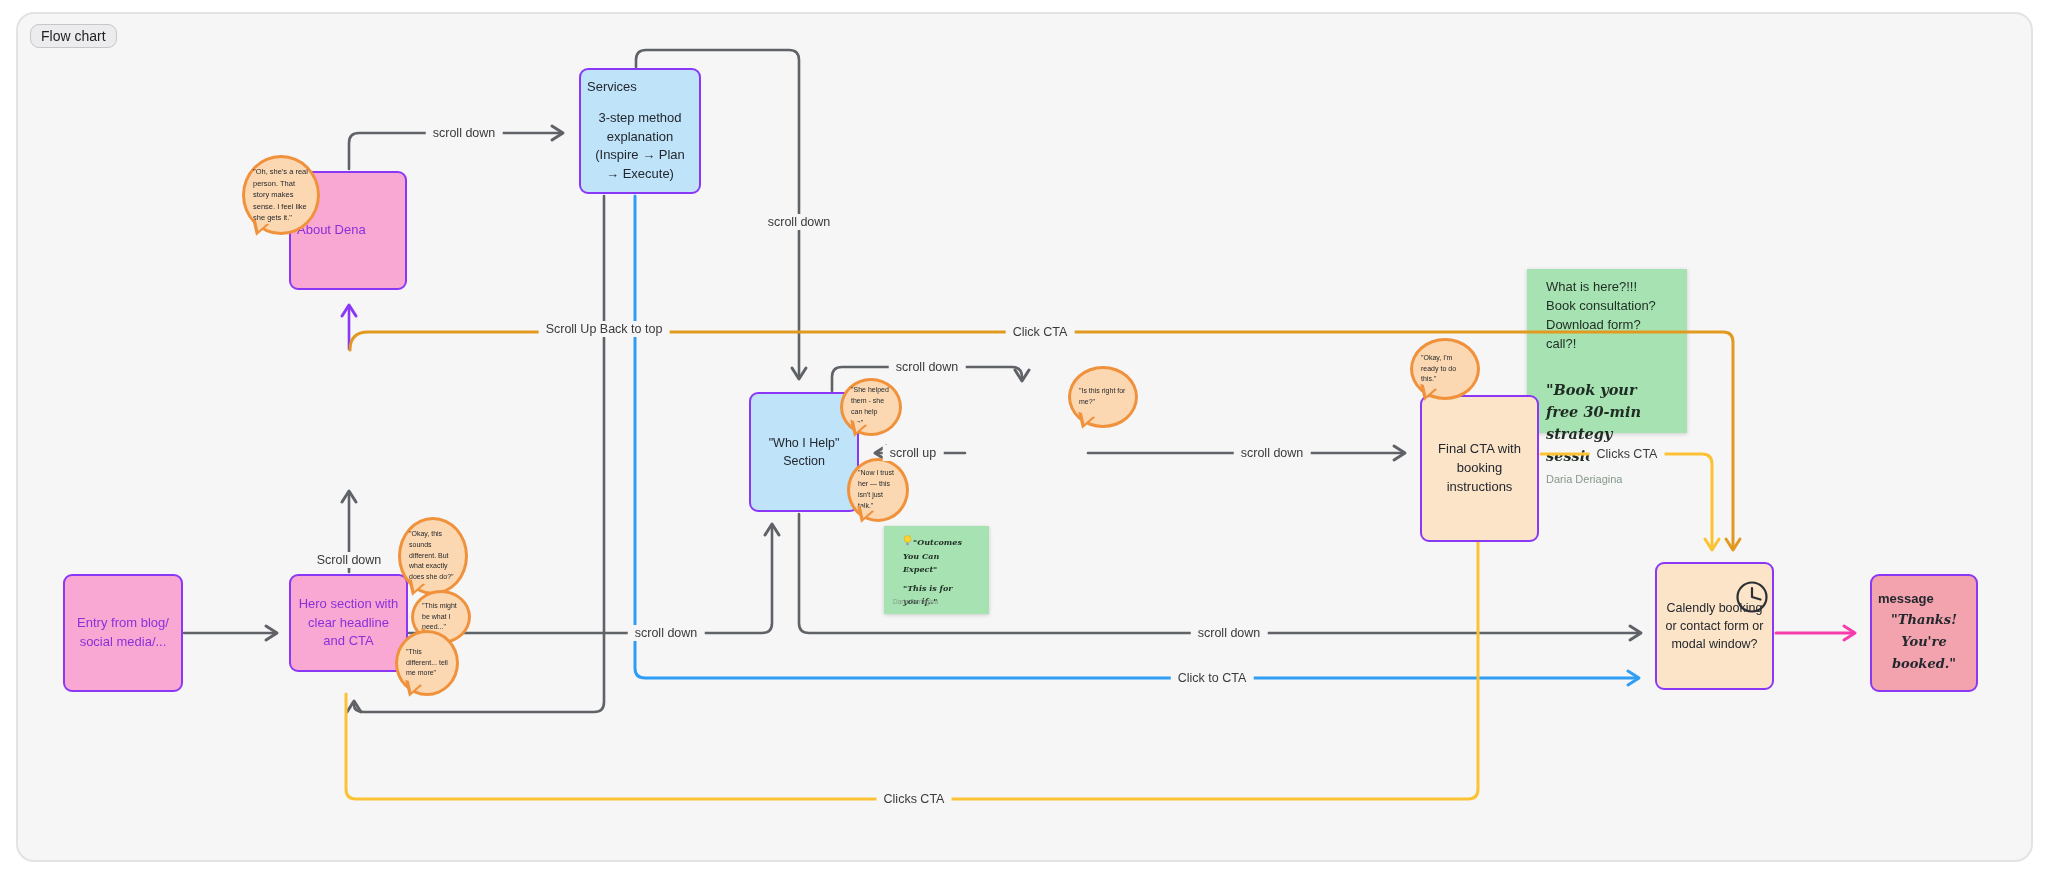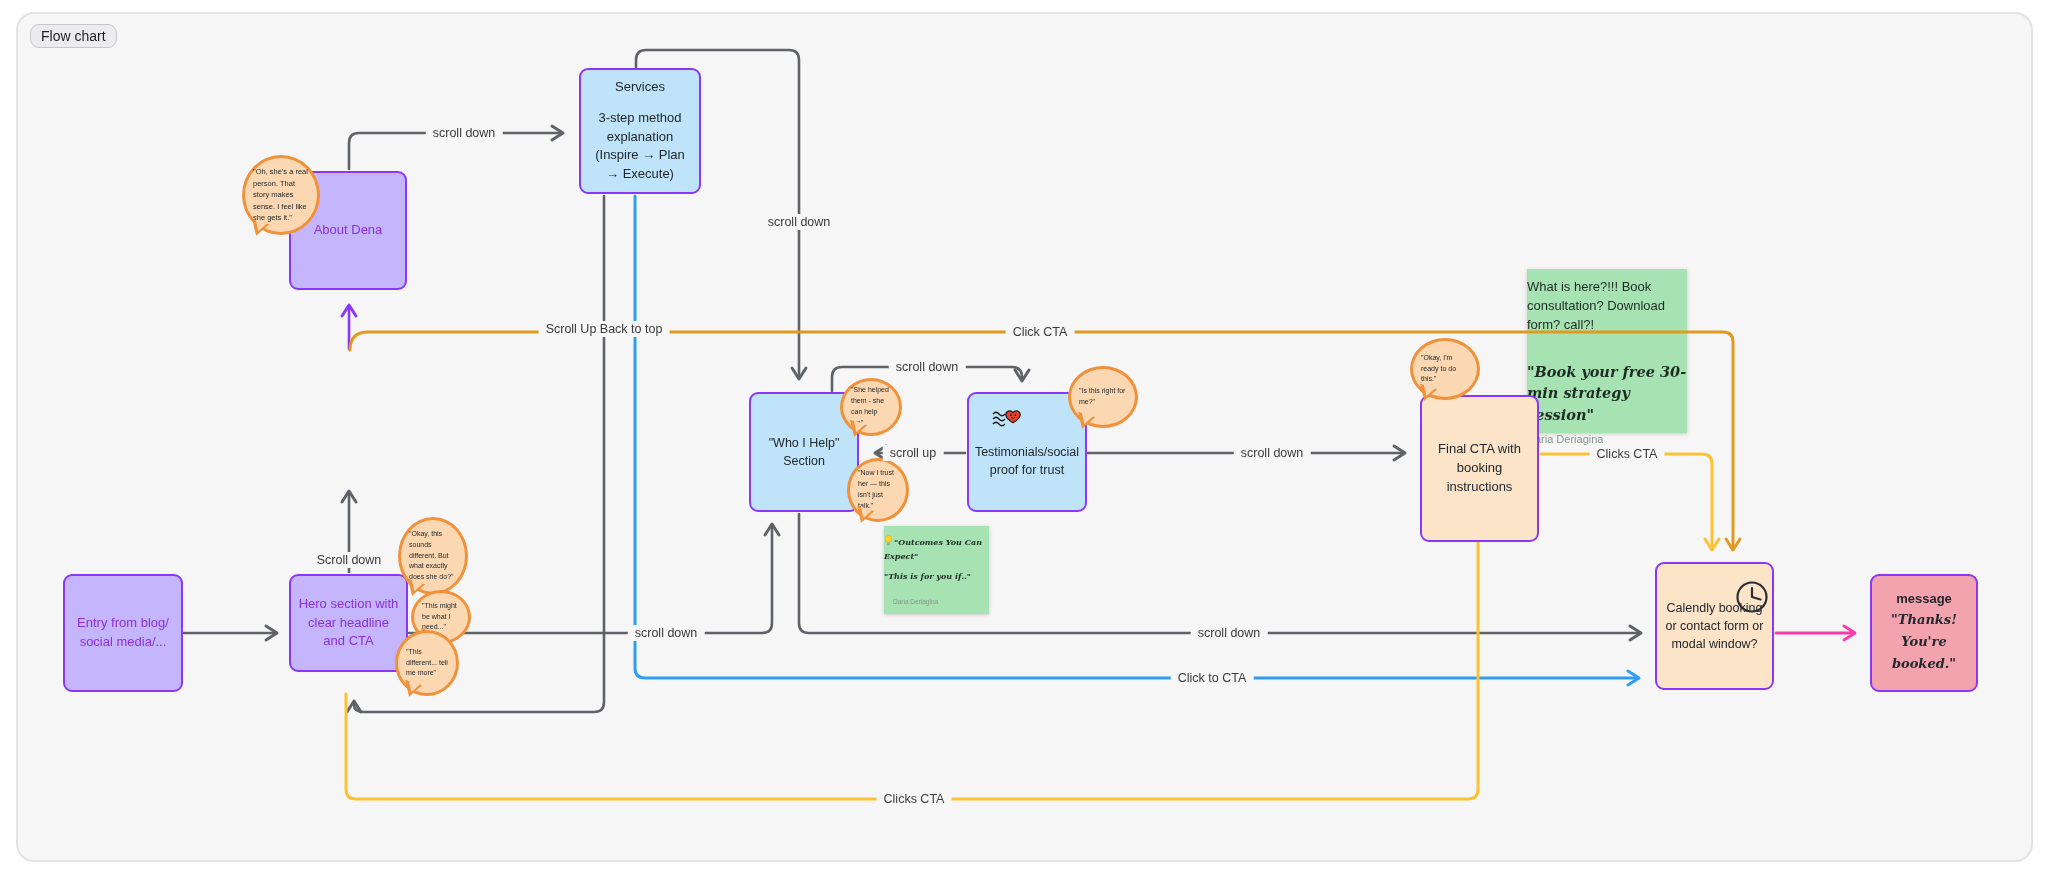--- a/index.html
+++ b/index.html
@@ -6,23 +6,23 @@
   html,body{margin:0;padding:0;background:#fff;width:2049px;height:878px;overflow:hidden;
     font-family:"Liberation Sans",sans-serif;}
   .canvas{position:absolute;left:16px;top:12px;width:2017px;height:850px;background:#f6f6f7;
     border:2px solid #e3e3e6;border-radius:18px;box-sizing:border-box;}
   .badge{position:absolute;left:12px;top:10px;background:#ececee;border:1.5px solid #c7c7cb;
     border-radius:9px;padding:3px 10px;font-size:14px;color:#1f1f21;z-index:6;}
 
   svg.edges{position:absolute;left:0;top:0;width:2049px;height:878px;z-index:2;pointer-events:none;}
 
   .node{position:absolute;border:2.5px solid #8a38f5;border-radius:9px;display:flex;flex-direction:column;
-    align-items:center;justify-content:center;text-align:center;font-size:13px;line-height:1.45;
+    align-items:flex-start;justify-content:center;text-align:center;font-size:13px;line-height:1.45;
     padding:6px;box-sizing:border-box;z-index:3;}
-  .node.purple{background:#c4b5fd;color:#8b30d9;}
+  .node.purple{background:#f9a8d4;color:#8b30d9;}
   .node.blue{background:#bfe3f9;color:#23272e;}
   .node.orange{background:#fbe4c8;color:#23272e;}
   .node.pink{background:#f2a3ad;color:#23272e;}
   #entry{left:45px;top:560px;width:120px;height:118px;}
   #hero{left:271px;top:560px;width:119px;height:98px;}
   #lancer{left:271px;top:340px;width:118px;height:118px;}
   #about{left:271px;top:157px;width:118px;height:119px;}
   #services{left:561px;top:54px;width:122px;height:126px;}
   #who{left:731px;top:378px;width:110px;height:120px;font-size:12.5px;}
   #testimonials{left:949px;top:378px;width:120px;height:120px;font-size:12.5px;}
@@ -45,21 +45,21 @@
   #b1{left:224px;top:141px;width:78px;height:80px;font-size:7.5px;}
   #b2{left:380px;top:503px;width:70px;height:78px;}
   #b3{left:393px;top:576px;width:60px;height:54px;}
   #b4{left:377px;top:616px;width:64px;height:66px;}
   #b5{left:822px;top:364px;width:62px;height:58px;}
   #b6{left:829px;top:444px;width:62px;height:64px;}
   #b7{left:1050px;top:352px;width:70px;height:62px;}
   #b8{left:1392px;top:324px;width:70px;height:62px;}
 
   .sticky{position:absolute;z-index:1;background:#a6e2b2;box-shadow:0 1px 4px rgba(0,0,0,.18);
-    padding:9px 0;box-sizing:border-box;color:#1f2c23;}
+    padding:9px 19px;box-sizing:border-box;color:#1f2c23;}
   #sticky1{left:866px;top:512px;width:105px;height:88px;font-size:8px;line-height:1.6;}
   #sticky1 .author{position:absolute;left:9px;bottom:7px;font-size:6.5px;color:#85988a;font-family:"Liberation Sans",sans-serif;font-style:normal;font-weight:400;}
   #sticky1 .q2{display:block;margin-top:7px;}
   #sticky2{left:1509px;top:255px;width:160px;height:164px;font-size:13px;line-height:1.45;}
   #sticky2 .quote{display:block;margin-top:26px;font-size:14.5px;line-height:1.5;}
   #sticky2 .author{display:block;margin-top:6px;font-size:11px;color:#85988a;}
   .bulb{display:inline-block;vertical-align:-1px;margin-right:1px;}
 
   .edge-label{position:absolute;z-index:5;transform:translate(-50%,-50%);background:#f6f6f7;
     padding:1px 7px;font-size:12.5px;color:#3a3a3c;white-space:nowrap;}
@@ -140,34 +140,20 @@
   <div class="node purple" id="about">
     <span>About Dena</span>
   </div>
   <div class="node blue" id="services">
     <span class="svc-title">Services</span>
     <span>3-step method explanation (Inspire → Plan → Execute)</span>
   </div>
   <div class="node blue" id="who">
     <span>"Who I Help" Section</span>
   </div>
-  <div class="node blue" id="testimonials">
-    <span class="node-icon" style="left:22px;top:11px;">
-      <svg width="32" height="28" viewBox="0 0 32 28">
-        <path d="M2 9 c2 -2.4 4 -2.4 6 0 c2 2.4 4 2.4 6 0" fill="none" stroke="#1c1c1c" stroke-width="1.4"></path>
-        <path d="M2 14 c2 -2.4 4 -2.4 6 0 c2 2.4 4 2.4 6 0" fill="none" stroke="#1c1c1c" stroke-width="1.4"></path>
-        <path d="M2 19 c2 -2.4 4 -2.4 6 0 c2 2.4 4 2.4 6 0" fill="none" stroke="#1c1c1c" stroke-width="1.4"></path>
-        <path d="M22 7.5 c-2.6 -3.1 -7.2 -1.5 -7.2 2.3 c0 3.6 7.2 8 7.2 8 c0 0 7.2 -4.4 7.2 -8 c0 -3.8 -4.6 -5.4 -7.2 -2.3 z" fill="#e8402a" stroke="#1b1b1b" stroke-width="1.2"></path>
-        <circle cx="19.8" cy="10.2" r="0.9" fill="#1b1b1b"></circle>
-          <circle cx="24.4" cy="10.2" r="0.9" fill="#1b1b1b"></circle>
-        <path d="M20.2 12.4 q1.9 1.7 3.8 0" fill="none" stroke="#1b1b1b" stroke-width="1"></path>
-      </svg>
-    </span>
-    <span style="margin-top:18px;">Testimonials/social proof for trust</span>
-  </div>
   <div class="node orange" id="final">
     <span>Final CTA with booking instructions</span>
   </div>
   <div class="node orange" id="calendly">
     <span class="node-icon" style="left:78px;top:16px;">
       <svg width="34" height="34" viewBox="0 0 34 34">
         <circle cx="17" cy="17" r="14.5" fill="none" stroke="#2b2e33" stroke-width="2.2"></circle>
         <path d="M17 17 V8 M17 17 L25.5 19.5" fill="none" stroke="#2b2e33" stroke-width="2.2" stroke-linecap="round"></path>
       </svg>
     </span>

